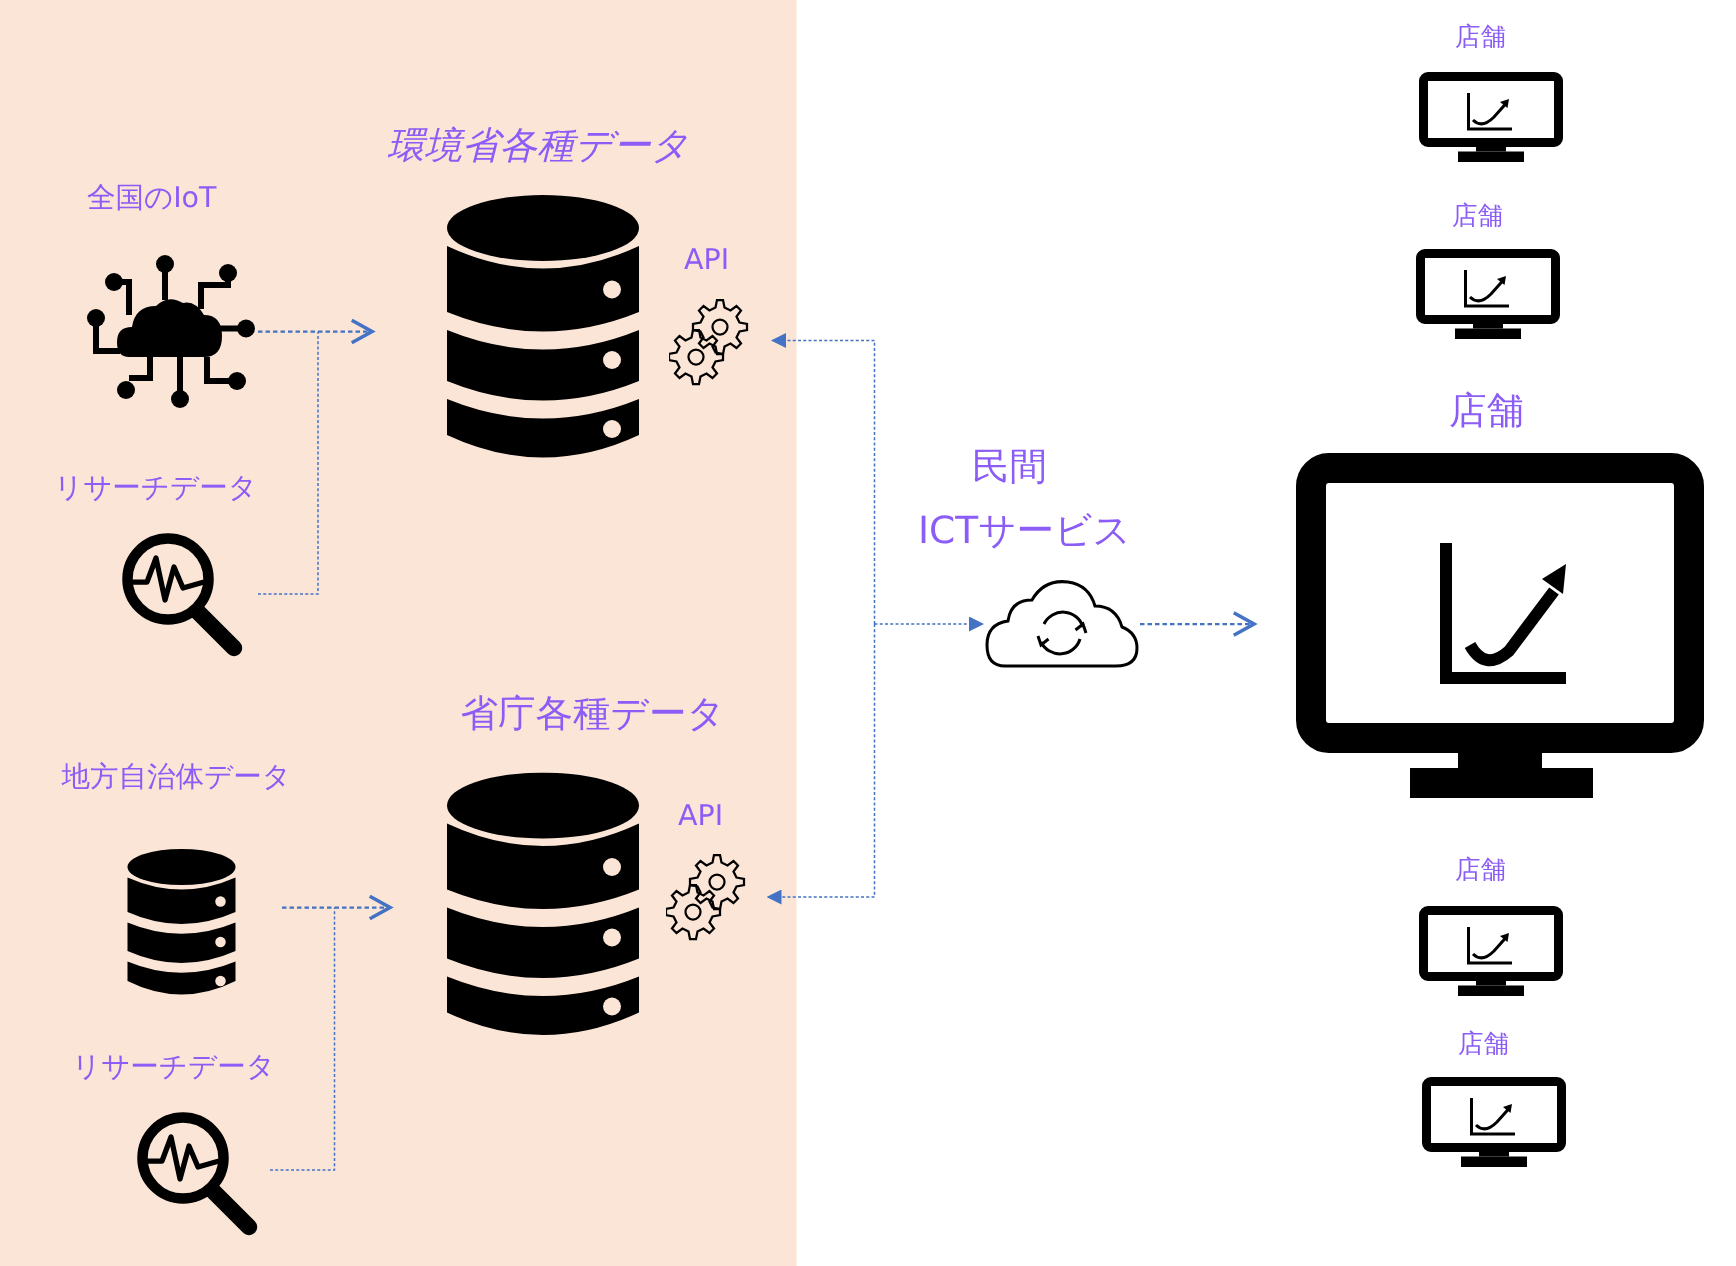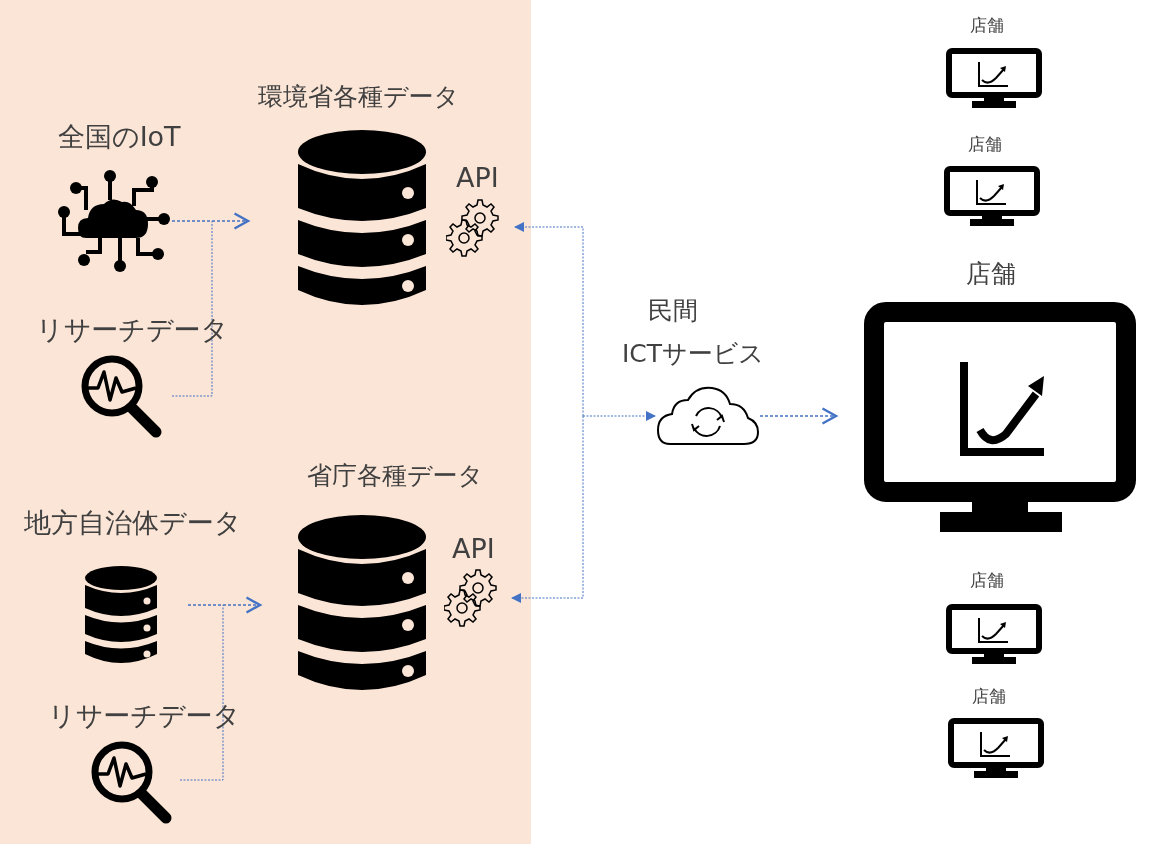--- a/index.html
+++ b/index.html
@@ -1,20 +1,20 @@
 <!DOCTYPE html>
 <html><head>
 <meta charset="utf-8">
 <style>
   html, body { margin:0; padding:0; }
   body { width:1157px; height:844px; position:relative; overflow:hidden; background:#ffffff; font-family:"DejaVu Sans", sans-serif; }
   .panel { position:absolute; left:0; top:0; width:531px; height:844px; background:#fbe5d6; }
-  .lbl { position:absolute; color:#404040; white-space:nowrap; line-height:1; }
+  .lbl { position:absolute; color:#8b5cf6; white-space:nowrap; line-height:1; }
   .lbl-l { font-size:25px; }
-  .lbl-m { font-size:27px; }
+  .lbl-m { font-size:19px; }
   .lbl-s { font-size:17px; }
   .ico { position:absolute; }
   svg.overlay { position:absolute; left:0; top:0; }
 </style>
 </head>
 <body>
 
 <div class="panel"></div>
 
 <svg class="overlay" width="1157" height="844">
@@ -31,30 +31,30 @@
     <path d="M172,396 L212,396 L212,221" stroke-width="1" stroke-dasharray="2,1.5"></path>
     <path d="M188,605 L260,605" stroke-width="1.5" stroke-dasharray="3,2" marker-end="url(#arrOpen)"></path>
     <path d="M180,780 L223,780 L223,605" stroke-width="1" stroke-dasharray="2,1.5"></path>
     <path d="M583,416 L583,227 L515,227" stroke-width="1" stroke-dasharray="2,1.5" marker-end="url(#arr)"></path>
     <path d="M583,416 L583,598 L512,598" stroke-width="1" stroke-dasharray="2,1.5" marker-end="url(#arr)"></path>
     <path d="M583,416 L655,416" stroke-width="1" stroke-dasharray="2,1.5" marker-end="url(#arr)"></path>
     <path d="M760,416 L836,416" stroke-width="1.5" stroke-dasharray="3,2" marker-end="url(#arrOpen)"></path>
   </g>
 </svg>
 
-<div class="lbl lbl-l" style="left:258px;top:84px;">環境省各種データ</div>
+<div class="lbl lbl-l" style="left:258px;top:84px;font-style:italic;">環境省各種データ</div>
 <div class="lbl lbl-m" style="left:58px;top:123px;">全国のIoT</div>
 <div class="lbl lbl-m" style="left:456px;top:164px;">API</div>
 <div class="lbl lbl-m" style="left:36px;top:316px;">リサーチデータ</div>
 <div class="lbl lbl-l" style="left:272px;top:463px;margin-left:35px;">省庁各種データ</div>
-<div class="lbl lbl-m" style="left:24px;top:509px;">地方自治体データ</div>
+<div class="lbl lbl-m" style="left:41px;top:509px;">地方自治体データ</div>
 <div class="lbl lbl-m" style="left:452px;top:535px;">API</div>
 <div class="lbl lbl-m" style="left:48px;top:702px;">リサーチデータ</div>
 <div class="lbl lbl-l" style="left:648px;top:298px;">民間</div>
-<div class="lbl lbl-l" style="left:612px;top:341px;margin-left:10px;">ICTサービス</div>
+<div class="lbl lbl-l" style="left:612px;top:341px;">ICTサービス</div>
 
 <div class="lbl lbl-s" style="left:970px;top:17px;">店舗</div>
 <div class="lbl lbl-s" style="left:968px;top:136px;">店舗</div>
 <div class="lbl lbl-l" style="left:966px;top:261px;">店舗</div>
 <div class="lbl lbl-s" style="left:970px;top:572px;">店舗</div>
 <div class="lbl lbl-s" style="left:972px;top:688px;">店舗</div>
 
 <svg class="ico" style="left:56px;top:166px;" width="120" height="108" viewBox="0 0 120 108">
   <g fill="#000">
     <path d="M30,72 Q22,72 22,62 Q22,52 32,52 Q34,38 48,38 Q56,30 66,36 Q74,34 80,44 Q92,44 92,58 Q92,72 80,72 Z"></path>

